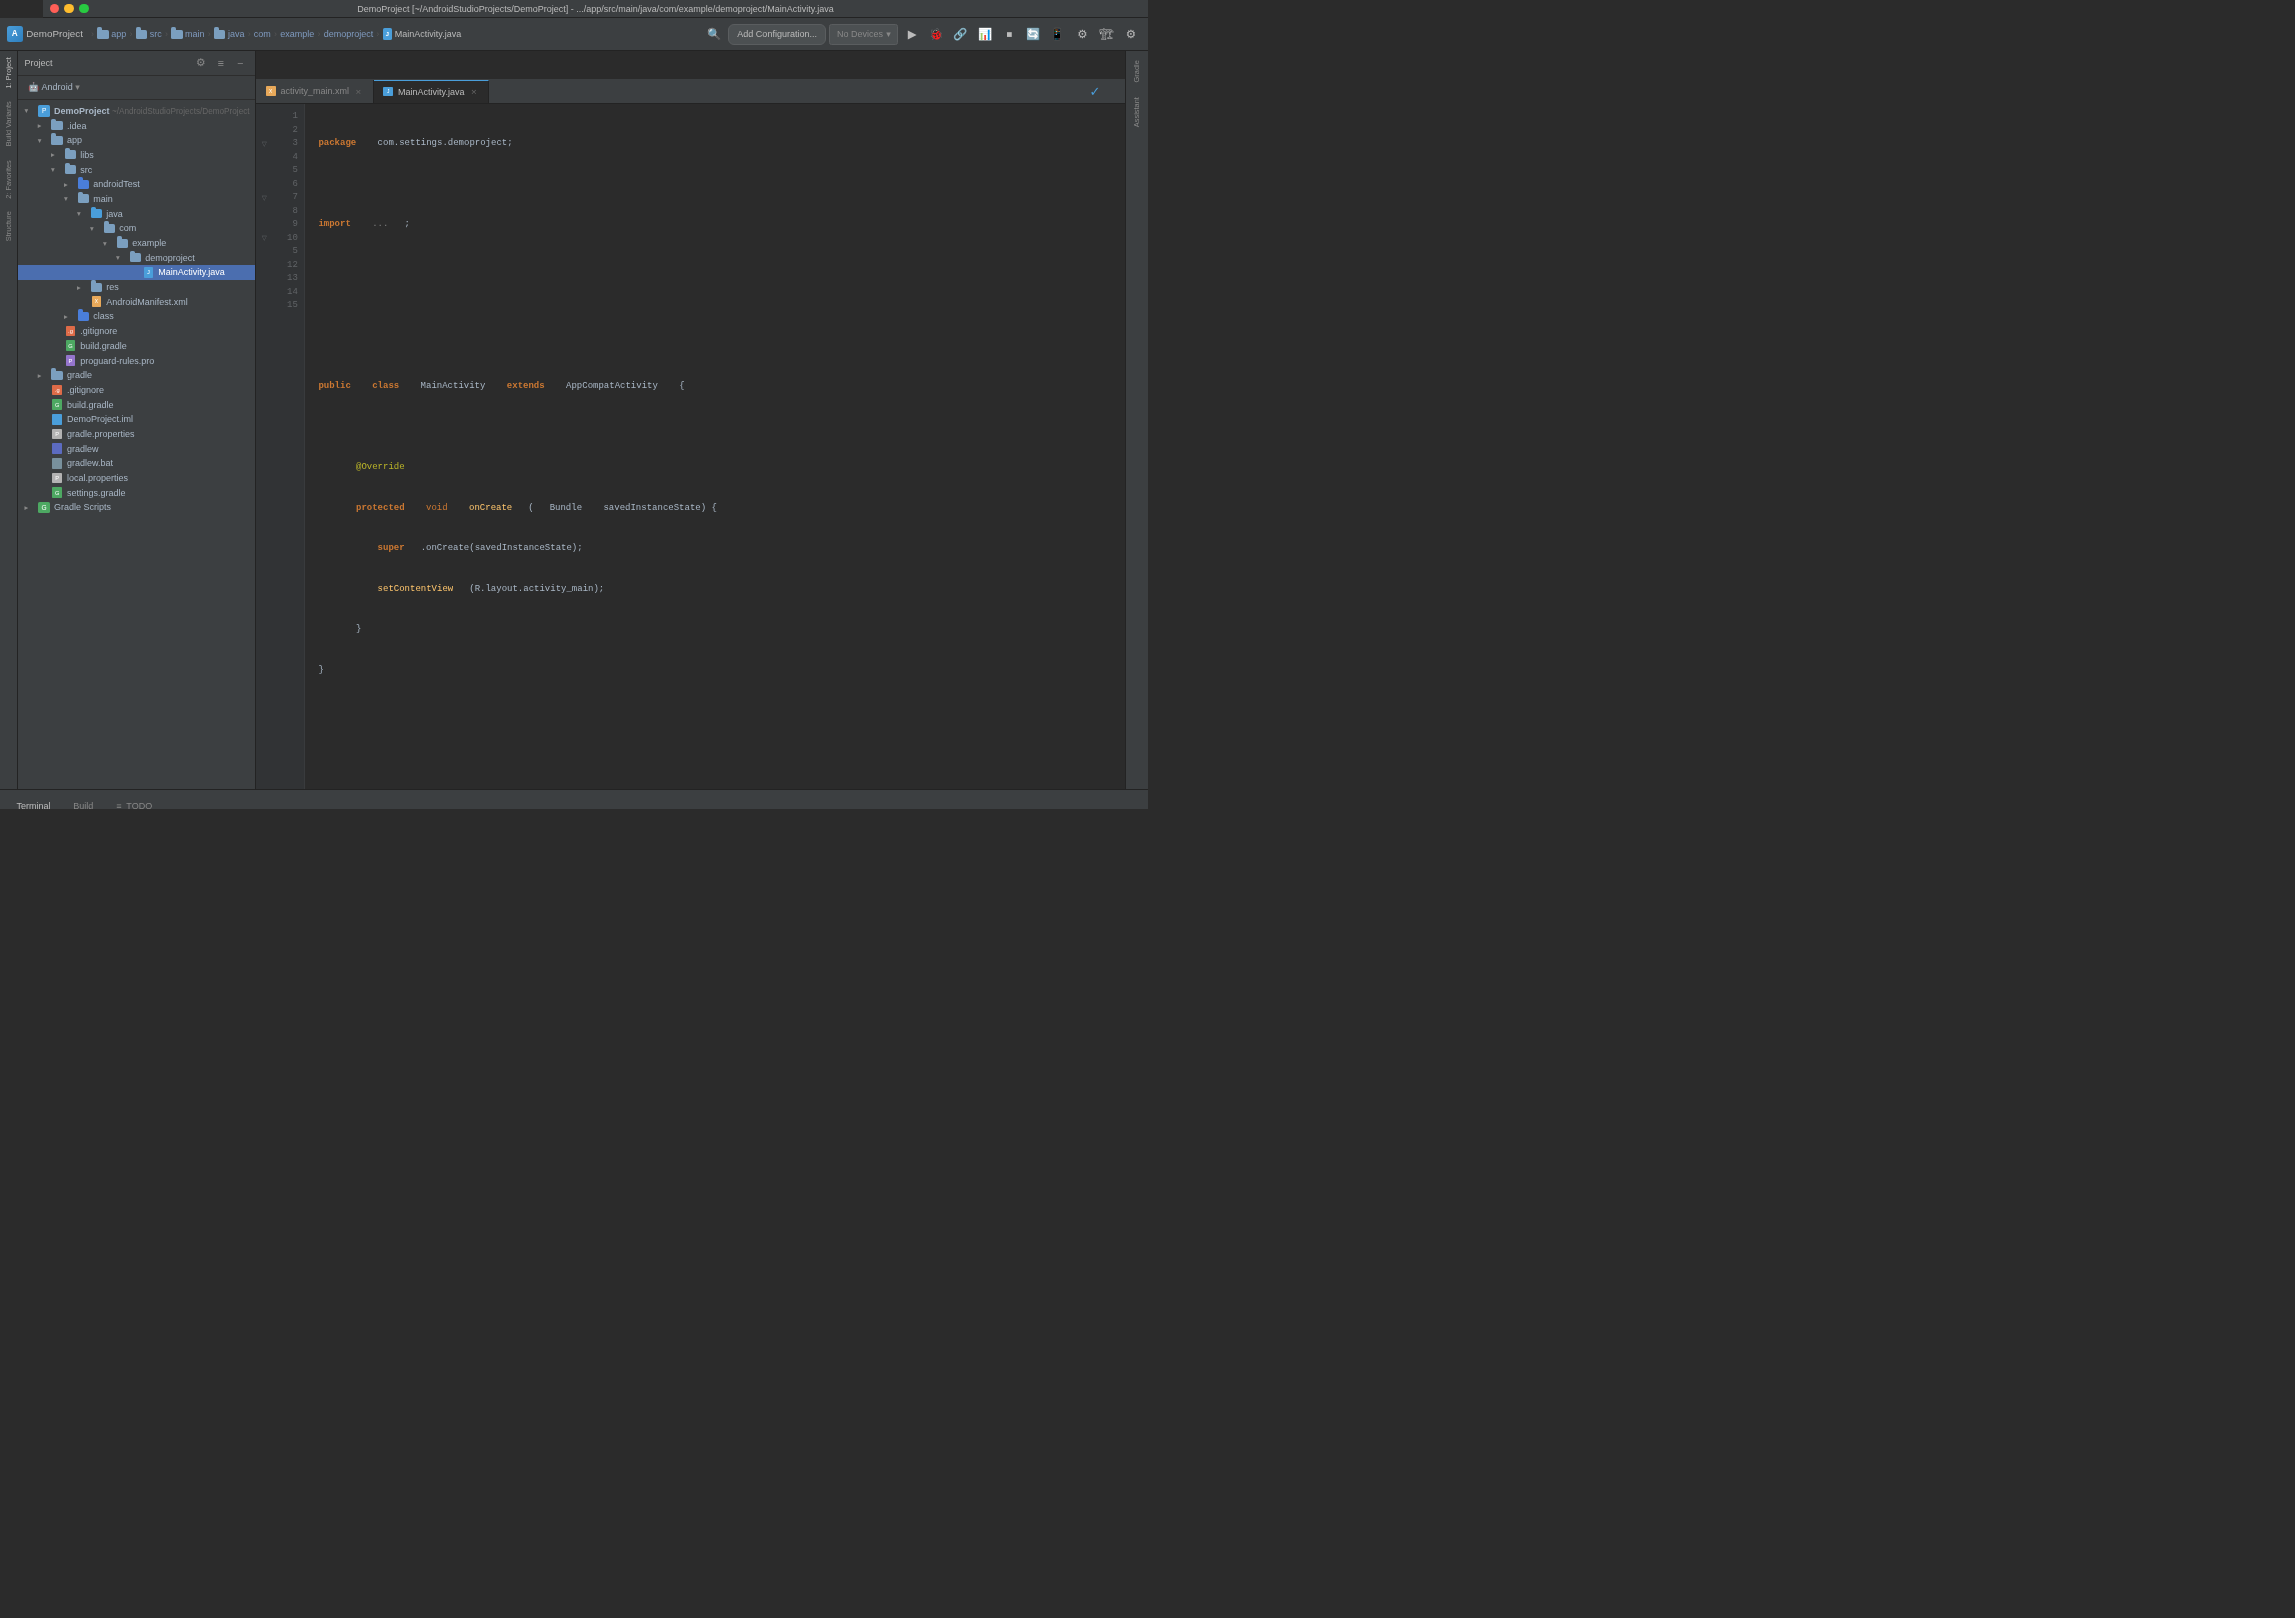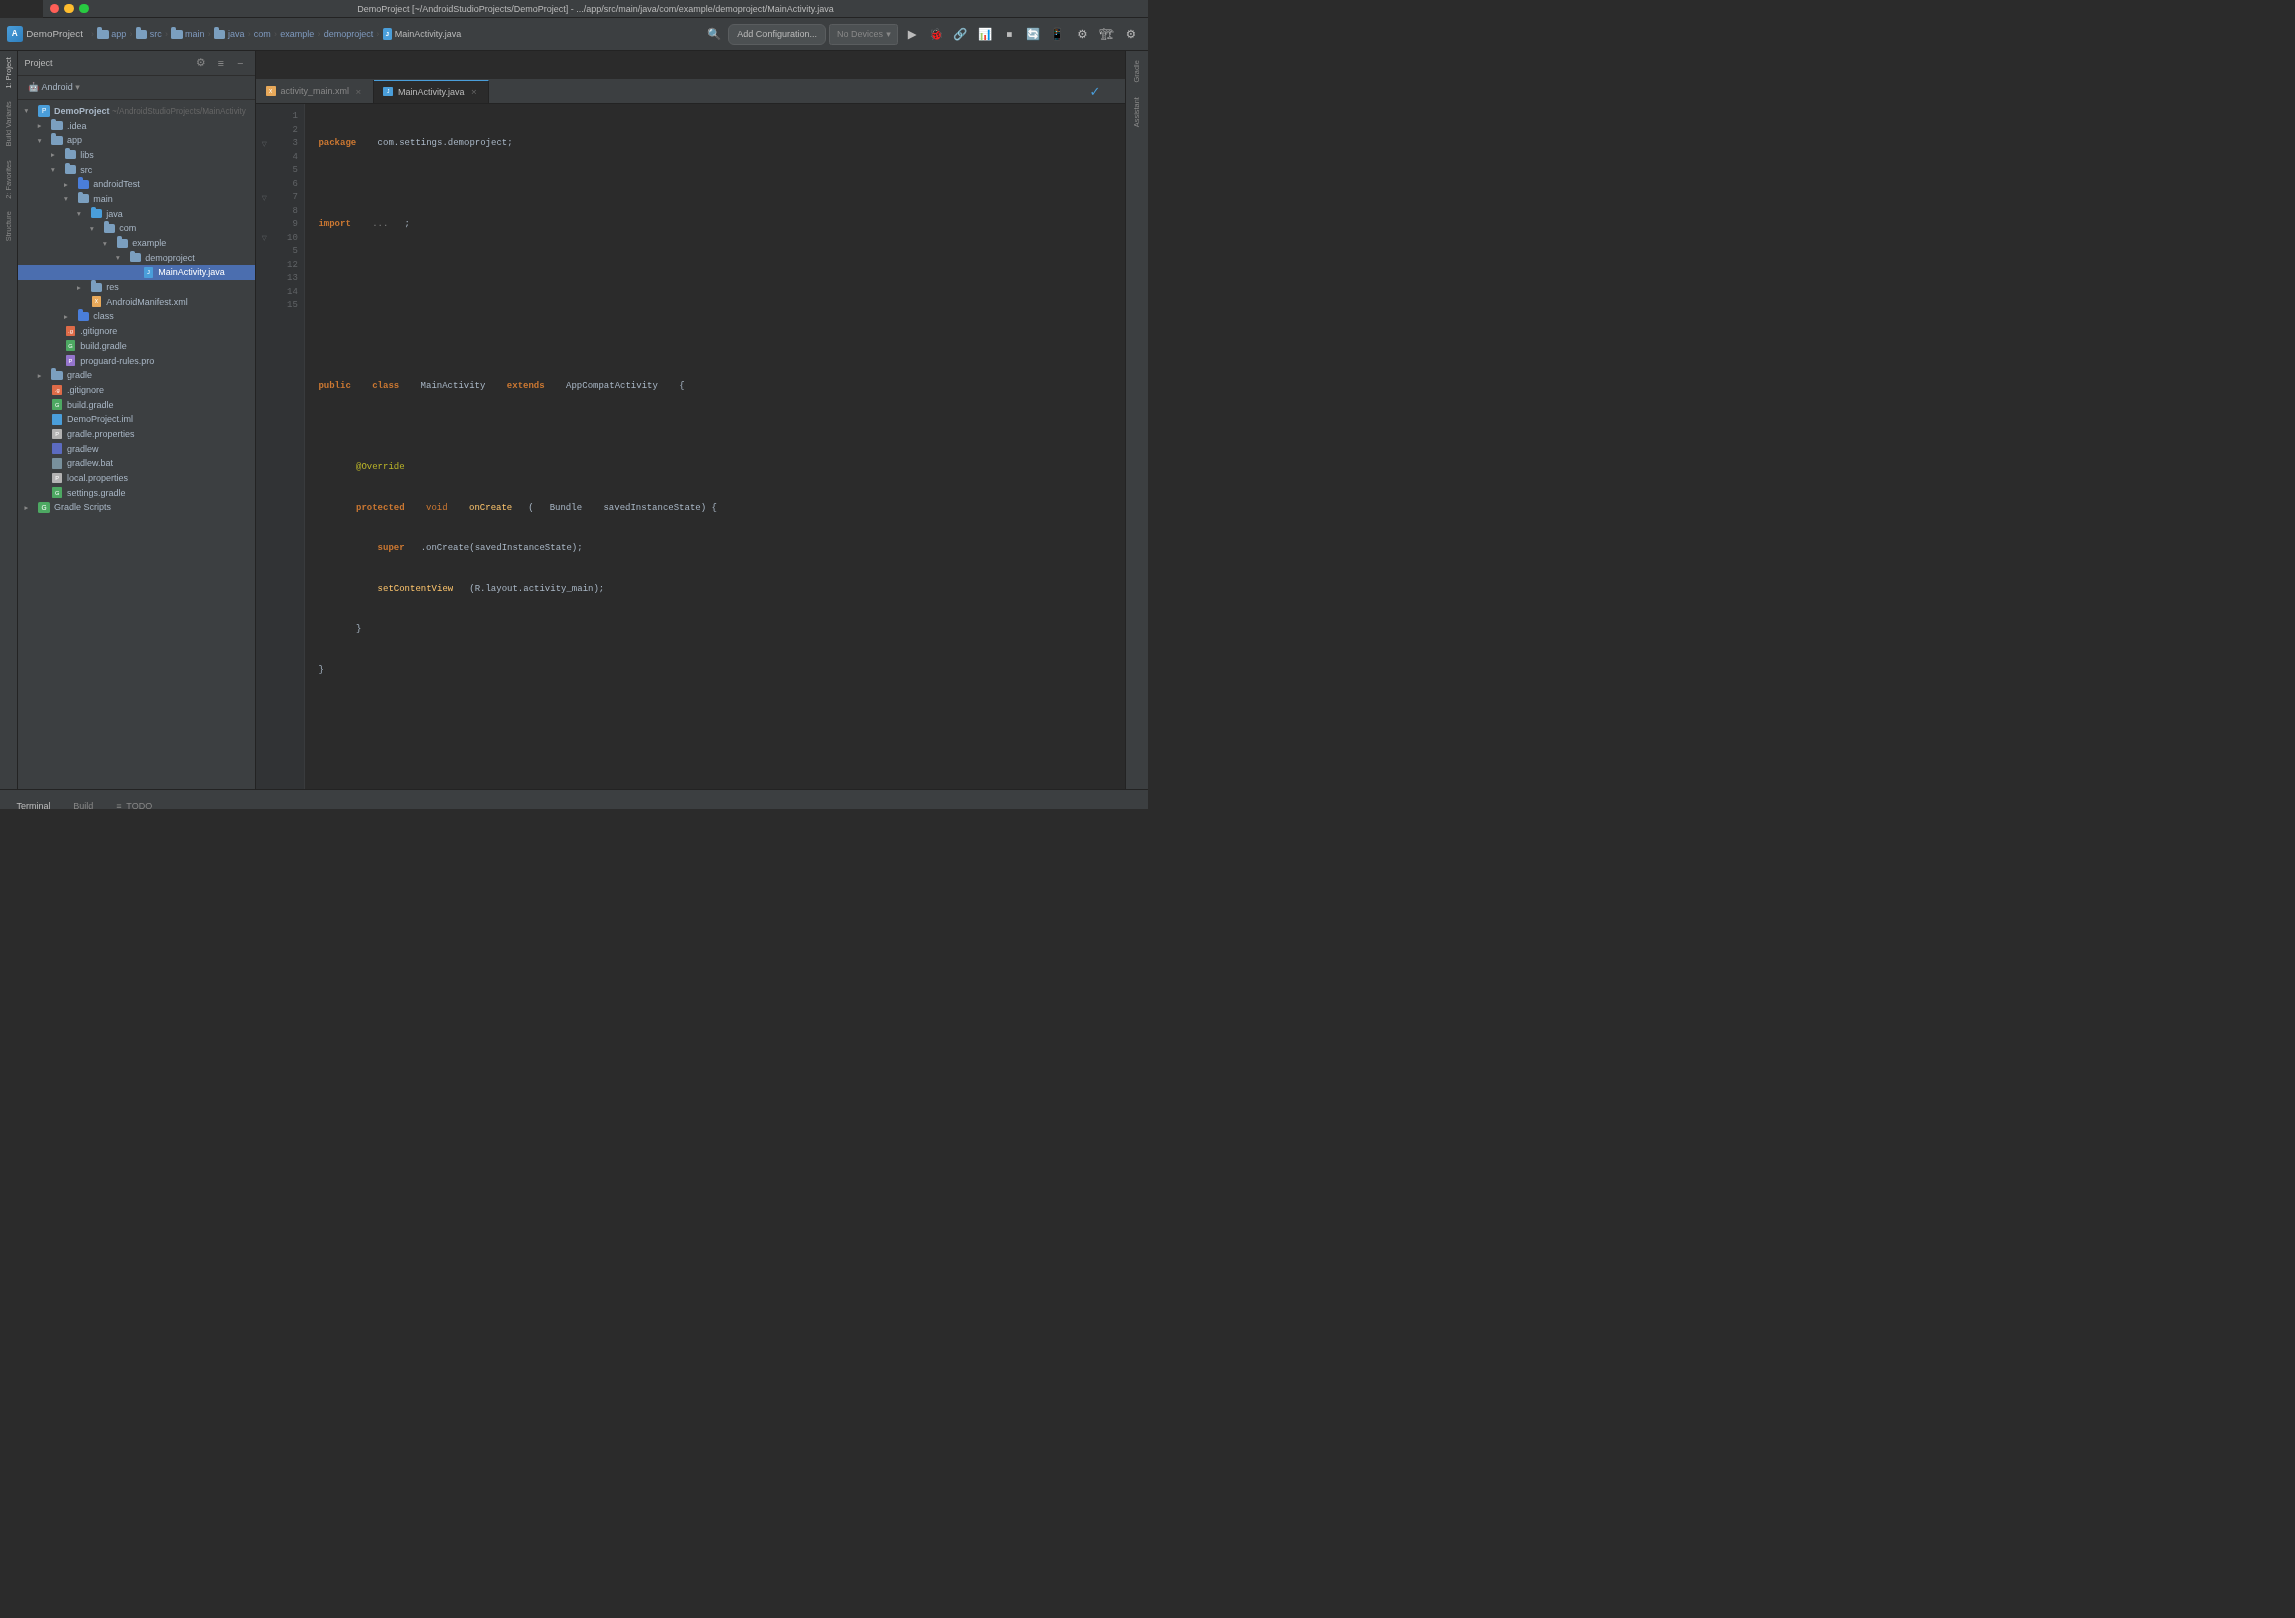--- a/index.html
+++ b/index.html
@@ -671,21 +671,21 @@
     </div>
 
     <div class="project-tree">
 
       <div class="tree-item">
         <span class="tree-indent" style="width:6.6px;"></span>
         <span class="tree-arrow">▾</span>
         <span class="tree-icon">
           <div style="width:11.5px;height:11.5px;background:#4a9eda;border-radius:1.6px;display:flex;align-items:center;justify-content:center;font-size:6.6px;color:white;">P</div>
         </span>
-        <span class="tree-label"><b>DemoProject</b> <span style="color:#666;font-size:8.2px;">~/AndroidStudioProjects/MainActivity</span></span>
+        <span class="tree-label"><b>DemoProject</b> <span style="color:#666;font-size:8.2px;">~/AndroidStudioProjects/DemoProject</span></span>
       </div>
 
       <div class="tree-item">
         <span class="tree-indent" style="width:19.7px;"></span>
         <span class="tree-arrow">▸</span>
         <span class="tree-icon">
             <div class="folder-icon-sm"></div>
           </span>
         <span class="tree-label">.idea</span>
       </div>

